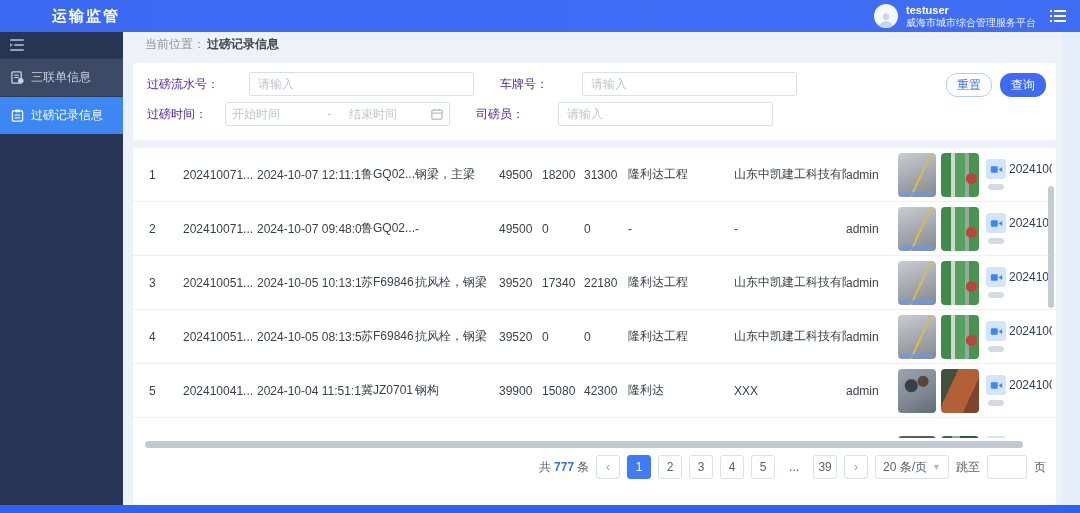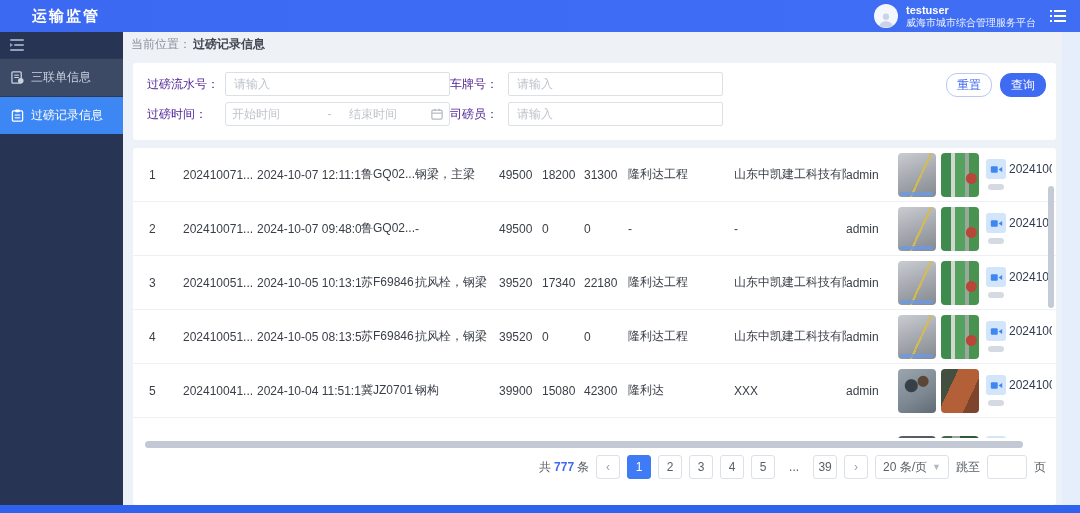--- a/index.html
+++ b/index.html
@@ -2,50 +2,50 @@
 <html><head>
 <meta charset="utf-8">
 <style>
   * { margin:0; padding:0; box-sizing:border-box; }
   html,body { background:#dfe6f2; }
   body { font-family:"Liberation Sans","DejaVu Sans",sans-serif; }
   .app { position:relative; width:1080px; height:513px; background:#2f63ef; overflow:hidden; margin:0 auto; }
 
   
   .topbar { height:32px; background:linear-gradient(90deg,#3c69f2,#3f6ef5); display:flex; align-items:center; justify-content:space-between; color:#fff; }
-  .app-title { font-size:15px; font-weight:bold; letter-spacing:2px; padding-left:32px; }
+  .app-title { font-size:15px; font-weight:bold; letter-spacing:2px; padding-left:52px; }
   .top-right { display:flex; align-items:center; gap:8px; padding-right:14px; }
   .avatar { width:24px; height:24px; border-radius:50%; background:#f4f7fc; display:flex; align-items:flex-end; justify-content:center; overflow:hidden; }
   .user-meta { line-height:1.15; }
   .user-name { font-size:11px; font-weight:bold; }
   .user-org { font-size:10px; opacity:.92; }
   .menu-toggle-icon { margin-left:6px; display:flex; align-items:center; }
 
   
   .body { display:flex; height:473px; }
   .sidebar { width:123px; background:#273453; flex:none; }
   .fold-row { height:26px; display:flex; align-items:center; padding-left:10px; }
   .menu { }
   .menu-item { height:38px; display:flex; align-items:center; gap:7px; padding-left:11px; background:#3d4a66; border-top:1px solid #2c3a57; color:#c9d1de; font-size:12px; cursor:pointer; }
   .menu-item.active { background:#3c87f4; color:#fff; }
   .content { width:939px; background:#edf1f8; flex:none; display:flex; flex-direction:column; }
   .right-gap { flex:1; background:#e7eefb; }
   .bottom-strip { height:8px; background:#2f63ef; }
 
   
-  .breadcrumb { height:25px; background:#eef1f6; display:flex; align-items:center; padding-left:8px; font-size:12px; color:#8a919c; }
+  .breadcrumb { height:25px; background:#eef1f6; display:flex; align-items:center; padding-left:22px; font-size:12px; color:#8a919c; }
   .breadcrumb b { color:#404650; font-weight:bold; margin-left:2px; }
 
   
   .filter-card { position:relative; background:#fff; border-radius:3px; margin:6px 6px 0 10px; padding:9px 14px 8px 14px; }
   .f-row { display:flex; align-items:center; height:24px; margin-bottom:6px; }
   .f-row:last-child { margin-bottom:0; }
   .f-label { width:78px; font-size:12px; color:#4c1d95; flex:none; }
-  .f-label.sec { width:58px; }
-  .inp { height:24px; border:1px solid #dcdfe6; border-radius:2px; background:#fff; font-size:12px; color:#333; padding:0 8px; outline:none; }
+  .f-label.sec { width:58px; margin-left:26px; }
+  .inp { height:24px; border:1px solid #dcdfe6; border-radius:2px; background:#fff; font-size:12px; color:#333; padding:0 8px; outline:none;margin-left:24px; }
   .inp::placeholder { color:#bfc4cc; }
   .inp.w1 { width:225px; }
   .inp.w2 { width:215px; }
   .range { width:225px; height:24px; border:1px solid #dcdfe6; border-radius:3px; display:flex; align-items:center; padding:0 6px; gap:4px; }
   .range input { border:none; outline:none; width:78px; font-size:12px; color:#333; }
   .range input::placeholder { color:#bfc4cc; }
   .range .sep { color:#bfc4cc; font-size:12px; flex:1; text-align:center; }
   .btns { position:absolute; top:10px; right:10px; display:flex; gap:8px; }
   .btn { height:24px; min-width:46px; padding:0 10px; border-radius:11px; font-size:12px; display:flex; align-items:center; justify-content:center; cursor:pointer; }
   .btn.ghost { background:#fff; border:1px solid #b9c9f2; color:#3e6bf2; }

